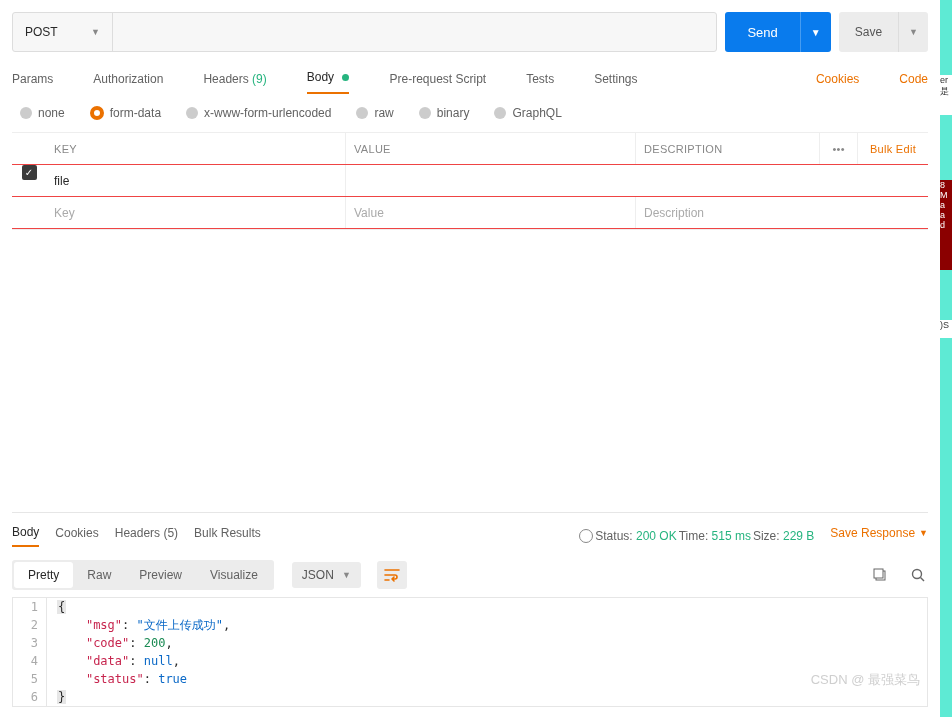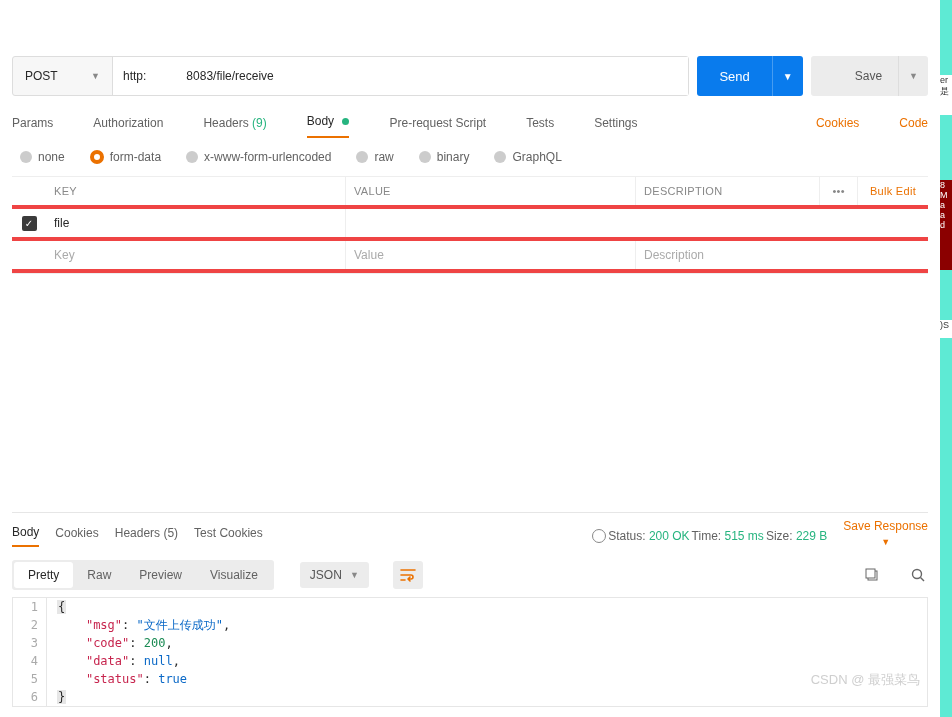--- a/index.html
+++ b/index.html
@@ -1,51 +1,51 @@
 <!DOCTYPE html>
 <html><head>
 <meta charset="utf-8">
 <style>
 * { box-sizing: border-box; margin: 0; padding: 0; }
 body { font-family: -apple-system, BlinkMacSystemFont, "Segoe UI", Arial, sans-serif; font-size: 12px; color: #282828; background: #fff; width: 952px; height: 717px; overflow: hidden; }
-.main-area { width: 940px; float: left; padding: 12px; margin-top: 44px; }
+.main-area { width: 940px; float: left; padding: 12px; }
 .sidebar-strip { width: 12px; height: 717px; float: right; background: #5eead4; position: relative; }
 .strip-block { width: 12px; position: absolute; background: #555; color: #ccc; font-size: 9px; overflow: hidden; }
 
 
 .req-row { display: flex; gap: 8px; align-items: stretch; height: 40px; }
 .method-url { display: flex; flex: 1; border: 1px solid #ddd; border-radius: 3px; background: #f7f7f7; }
 .method-select { width: 100px; display: flex; align-items: center; justify-content: space-between; padding: 0 12px; font-size: 12px; color: #282828; border-right: 1px solid #ddd; }
 .method-select .caret { color: #888; font-size: 9px; }
 .url-input { flex: 1; background: #fff; border: none; padding: 0 10px; font-size: 12px; color: #282828; outline: none; }
 .send-btn { display: flex; align-items: center; background: #097bed; color: #fff; border-radius: 3px; overflow: hidden; }
 .send-main { padding: 0 22px; font-size: 13px; font-weight: 500; display: flex; align-items: center; height: 100%; }
 .send-drop { padding: 0 10px; border-left: 1px solid rgba(255,255,255,0.25); display: flex; align-items: center; height: 100%; font-size: 10px; }
-.save-btn { display: flex; align-items: center; background: #ececec; border-radius: 3px; padding-left: 28px; }
+.save-btn { display: flex; align-items: center; background: #ececec; border-radius: 3px; }
 .save-main { padding: 0 16px; font-size: 12px; color: #555; height: 100%; display: flex; align-items: center; }
 .save-drop { padding: 0 10px; border-left: 1px solid #ddd; font-size: 9px; color: #888; height: 100%; display: flex; align-items: center; }
 
 
 .req-tabs { display: flex; gap: 40px; margin-top: 18px; border-bottom: 0; align-items: flex-end; font-size: 12px; color: #626262; }
 .req-tabs .tab { padding-bottom: 8px; cursor: pointer; }
 .req-tabs .tab.active { color: #282828; border-bottom: 2px solid #eb7100; }
 .req-tabs .count { color: #26b47f; }
 .req-tabs .dot-green { width: 7px; height: 7px; background: #26b47f; border-radius: 50%; display: inline-block; margin-left: 5px; vertical-align: middle; }
 .req-tabs .spacer { flex: 1; }
 .req-tabs .link-orange { color: #eb7100; cursor: pointer; }
 
 
 .body-types { display: flex; gap: 25px; padding: 12px 8px; font-size: 12px; color: #626262; align-items: center; }
 .radio-item { display: flex; align-items: center; gap: 6px; }
 .radio-dot { width: 12px; height: 12px; border-radius: 50%; background: #ccc; }
 .radio-dot.sel { background: #fff; border: 4px solid #eb7100; width: 14px; height: 14px; }
 
 
 .kv-table { border-top: 1px solid #eee; border-bottom: 1px solid #eee; }
-.kv-header, .kv-row { display: flex; align-items: center; height: 32px; border-bottom: 4px solid #ef4444; }
+.kv-header, .kv-row { display: flex; align-items: flex-start; height: 32px; border-bottom: 1px solid #ef4444; }
 .kv-chk { width: 34px; display: flex; justify-content: center; }
 .kv-key { flex: 0 0 300px; padding: 0 8px; border-right: 1px solid #eee; height: 100%; display: flex; align-items: center; }
 .kv-val { flex: 0 0 290px; padding: 0 8px; border-right: 1px solid #eee; height: 100%; display: flex; align-items: center; }
 .kv-desc { flex: 1; padding: 0 8px; height: 100%; display: flex; align-items: center; }
 .kv-header { font-size: 11px; color: #888; letter-spacing: 0.3px; }
 .kv-header .dots { padding: 0 12px; color: #888; border-left: 1px solid #eee; height: 100%; display: flex; align-items: center; }
 .kv-header .bulk { padding: 0 12px; color: #eb7100; border-left: 1px solid #eee; height: 100%; display: flex; align-items: center; }
 .checkbox { width: 15px; height: 15px; background: #3b3b3b; border-radius: 2px; display: flex; align-items: center; justify-content: center; color: #fff; font-size: 10px; }
 .file-chip { border: 1px solid #ccc; border-radius: 3px; padding: 2px 6px; font-size: 11px; display: flex; align-items: center; gap: 6px; }
 .file-chip .x { color: #888; font-size: 11px; }
@@ -54,24 +54,24 @@
 
 .resp-section { position: absolute; bottom: 0; left: 0; width: 940px; padding: 0 12px 10px 12px; }
 .resp-hr { border: none; border-top: 1px solid #e6e6e6; margin-bottom: 6px; }
 .resp-tabs { display: flex; align-items: center; font-size: 12px; color: #626262; gap: 16px; height: 34px; }
 .resp-tabs .tab { padding-bottom: 6px; cursor: pointer; }
 .resp-tabs .tab.active { border-bottom: 2px solid #eb7100; color: #282828; }
 .resp-tabs .spacer { flex: 1; }
 .resp-meta { display: flex; gap: 2px; align-items: center; color: #626262; }
 .resp-meta .green { color: #26b47f; }
 .globe { width: 14px; height: 14px; border: 1.2px solid #888; border-radius: 50%; position: relative; }
-.save-resp { color: #eb7100; display: flex; align-items: center; gap: 4px; flex-direction: column; }
-
-
-.view-row { display: flex; align-items: center; gap: 16px; margin-top: 6px; height: 32px; }
+.save-resp { color: #eb7100; display: flex; align-items: center; gap: 4px; }
+
+
+.view-row { display: flex; align-items: center; gap: 8px; margin-top: 6px; height: 32px; }
 .view-tabs { display: flex; background: #ececec; border-radius: 3px; padding: 2px; }
 .view-tabs .vt { padding: 6px 14px; font-size: 12px; color: #626262; cursor: pointer; }
 .view-tabs .vt.active { background: #fff; border-radius: 3px; color: #282828; }
 .format-sel { margin-left: 10px; background: #ececec; border-radius: 3px; padding: 6px 10px; font-size: 12px; color: #555; display: flex; align-items: center; gap: 8px; }
 .wrap-btn { margin-left: 8px; background: #ececec; border-radius: 3px; width: 30px; height: 28px; display: flex; align-items: center; justify-content: center; color: #eb7100; font-weight: bold; }
 .view-spacer { flex: 1; }
 .icon-btn { width: 20px; height: 20px; color: #666; margin-left: 10px; display: flex; align-items: center; justify-content: center; }
 
 
 .json-box { border: 1px solid #e6e6e6; margin-top: 6px; font-family: Consolas, Monaco, monospace; font-size: 12px; }
@@ -90,21 +90,20 @@
 <body>
 
 <div class="main-area">
 
   <div class="req-row">
     <div class="method-url">
       <div class="method-select">
         <span>POST</span>
         <span class="caret">▼</span>
       </div>
-      <input class="url-input" value="http:            8083/file/receive" style="">
     </div>
     <div class="send-btn">
       <div class="send-main">Send</div>
       <div class="send-drop">▼</div>
     </div>
     <div class="save-btn">
       <div class="save-main">Save</div>
       <div class="save-drop">▼</div>
     </div>
   </div>
@@ -182,21 +181,21 @@
 
 <div class="resp-section">
   <hr class="resp-hr">
   <div class="resp-tabs">
     <div class="tab active">Body</div>
     <div class="tab">Cookies</div>
     <div class="tab">
       <span>Headers</span>
       <span class="count">(5)</span>
     </div>
-    <div class="tab">Test Cookies</div>
+    <div class="tab">Bulk Results</div>
     <div class="spacer"></div>
     <div class="resp-meta">
       <div class="globe"></div>
       <span><span>Status:</span> <span class="green">200 OK</span></span>
       <span><span>Time:</span> <span class="green">515 ms</span></span>
       <span><span>Size:</span> <span class="green">229 B</span></span>
     </div>
     <div class="tab save-resp">
       <span>Save Response</span>
       <span style="font-size:9px">▼</span>

